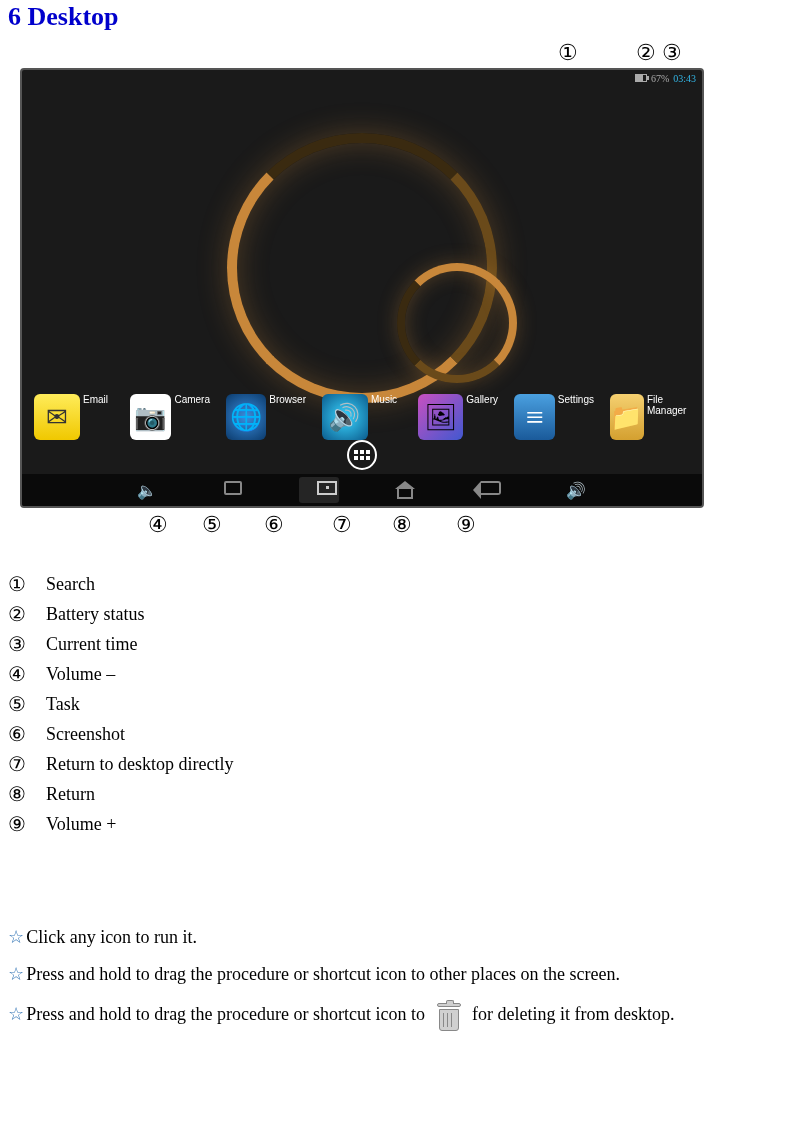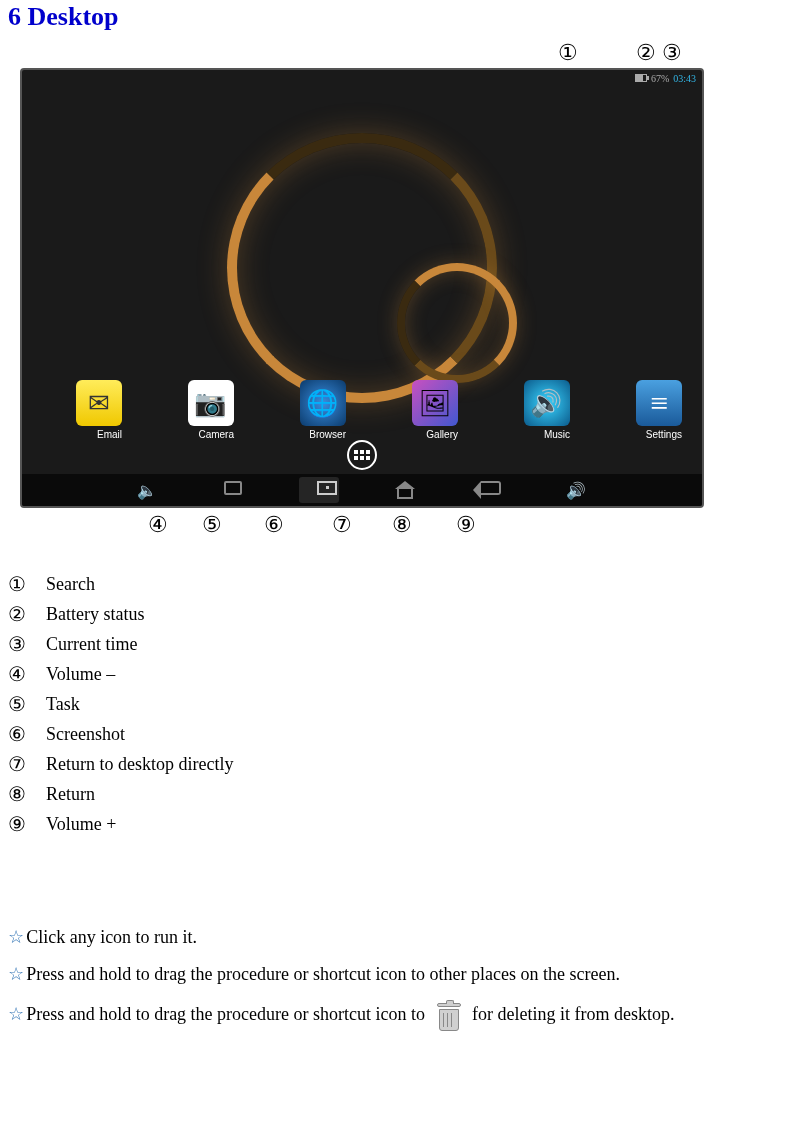--- a/index.html
+++ b/index.html
@@ -22,21 +22,21 @@
 
 .search-bar { position: absolute; top: 22px; left: 90px; right: 150px; height: 34px; background: #202020; border-radius: 4px; display: flex; align-items: center; padding: 0 12px; justify-content: space-between; }
 .search-bar .google-logo { font-family: Arial, sans-serif; font-size: 16px; color: #fff; font-weight: bold; }
 .search-bar .mic { width: 14px; height: 20px; background: #ddd; border-radius: 7px 7px 4px 4px; position: relative; }
 
 .wallpaper { position: absolute; top: 60px; left: 0; right: 0; bottom: 100px; display: flex; align-items: center; justify-content: center; }
 .ring-big { width: 270px; height: 270px; border: 10px solid #c8873a; border-top-color: #3a2a10; border-right-color: #6a4a1a; border-radius: 50%; position: relative; box-shadow: 0 0 30px rgba(200,135,58,0.3), inset 0 0 30px rgba(200,135,58,0.3); }
 .ring-small { position: absolute; width: 120px; height: 120px; border: 8px solid #c8873a; border-left-color: #3a2a10; border-bottom-color: #6a4a1a; border-radius: 50%; right: -30px; bottom: 10px; box-shadow: 0 0 20px rgba(200,135,58,0.3), inset 0 0 20px rgba(200,135,58,0.3); }
 
 .app-row { position: absolute; bottom: 66px; left: 0; right: 0; display: flex; justify-content: space-around; padding: 0 4px; }
-.app { width: 80px; display: flex; flex-direction: column; align-items: flex-end; gap: 3px; }
+.app { width: 80px; display: flex; flex-direction: row; align-items: flex-start; gap: 3px; }
 .app .icon { width: 46px; height: 46px; border-radius: 6px; display: flex; align-items: center; justify-content: center; font-size: 26px; }
 .app .label { color: #fff; font-size: 10px; font-family: Arial, sans-serif; }
 .ic-email { background: linear-gradient(#ffec5a,#f0c800); }
 .ic-email::before { content: '✉'; color: #333; }
 .ic-browser { background: radial-gradient(circle,#3a8dde,#0b3a6b); border-radius: 50%; }
 .ic-browser::before { content: '🌐'; }
 .ic-camera { background: #fff; }
 .ic-camera::before { content: '📷'; }
 .ic-gallery { background: linear-gradient(135deg,#c850c0,#4158d0); }
 .ic-gallery::before { content: '🖼'; }
@@ -119,30 +119,34 @@
         </div>
         <div class="app">
           <div class="icon ic-camera"></div>
           <div class="label">Camera</div>
         </div>
         <div class="app">
           <div class="icon ic-browser"></div>
           <div class="label">Browser</div>
         </div>
         <div class="app">
+          <div class="icon ic-music"></div>
+          <div class="label">Music</div>
+        </div>
+        <div class="app">
           <div class="icon ic-gallery"></div>
           <div class="label">Gallery</div>
         </div>
         <div class="app">
-          <div class="icon ic-music"></div>
-          <div class="label">Music</div>
-        </div>
-        <div class="app">
           <div class="icon ic-settings"></div>
           <div class="label">Settings</div>
+        </div>
+        <div class="app">
+          <div class="icon ic-file"></div>
+          <div class="label">File Manager</div>
         </div>
       </div>
 
       <div class="app-drawer-btn">
         <span></span>
           <span></span>
           <span></span>
           <span></span>
           <span></span>
           <span></span>

